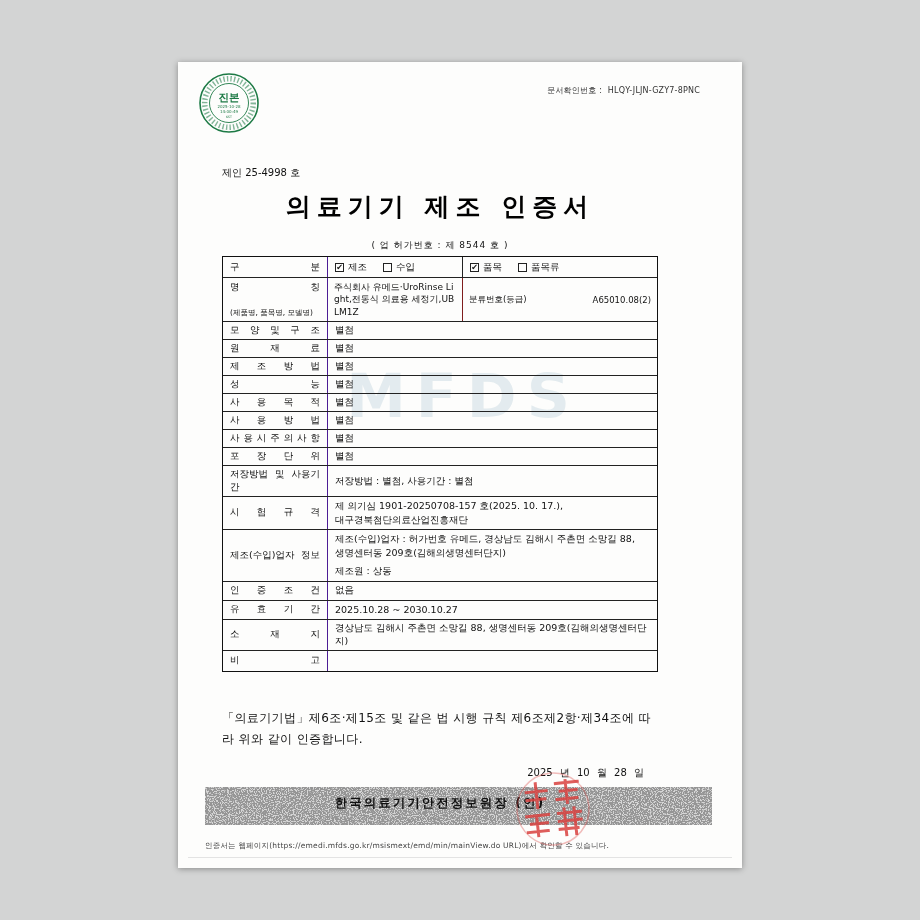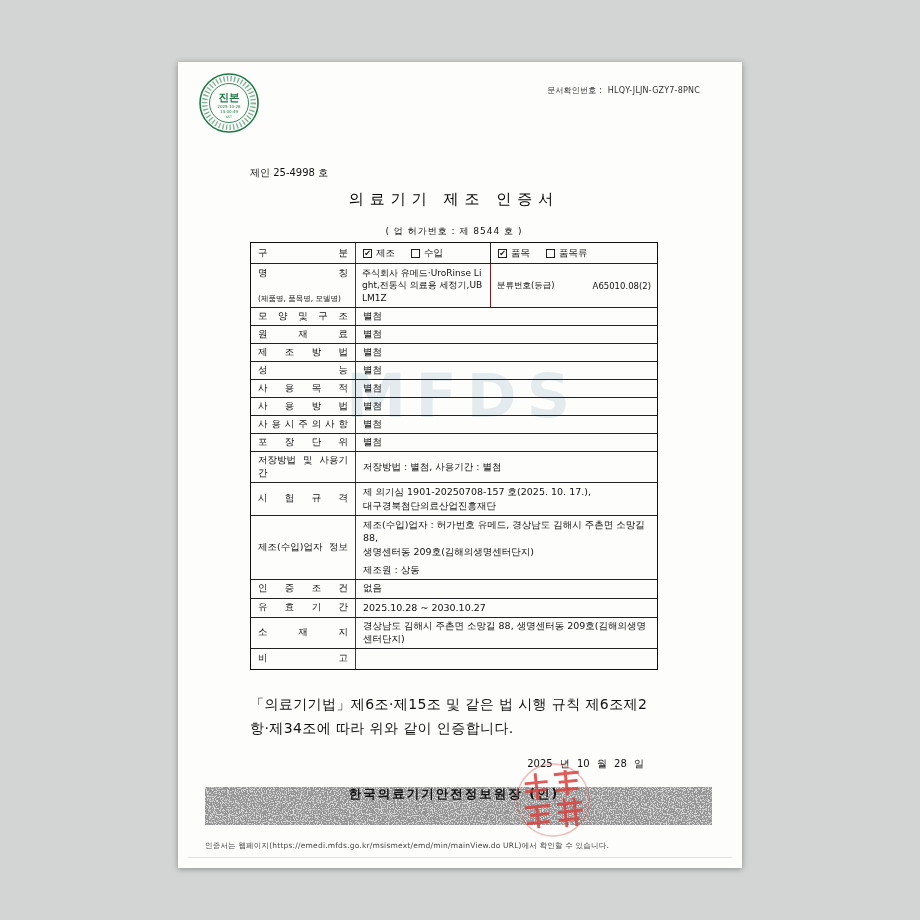--- a/index.html
+++ b/index.html
@@ -8,31 +8,31 @@
     background:#d3d4d4;
     font-family:"DejaVu Sans","Liberation Sans",sans-serif;
     position:relative;
     color:#111;
   }
   .page {
     position:absolute; left:178px; top:62px; width:564px; height:806px;
     background:#fdfdfc;
     box-shadow:0 1px 6px rgba(0,0,0,.35);
   }
-  .inner { position:relative; width:100%; height:100%; padding:0 84px 0 72px; z-index:1; }
+  .inner { position:relative; width:100%; height:100%; padding:0 84px 0 44px; z-index:1; }
   .watermark {
     position:absolute; top:299px; left:90px; width:390px; text-align:center;
     font-size:60px; font-weight:bold; letter-spacing:10px;
     color:rgba(160,190,205,.28); z-index:0; pointer-events:none;
   }
   .doc-check { position:absolute; top:23px; right:42px; font-size:8px; color:#333; letter-spacing:.2px; }
   .doc-check span { margin-left:3px; }
   .stamp { position:absolute; left:20px; top:10px; width:62px; height:62px; }
   .cert-number { padding-top:104px; font-size:10px; }
-  .title { text-align:center; font-size:15px; font-weight:normal; letter-spacing:6px; margin-top:10px; color:#000; }
+  .title { text-align:center; font-size:25px; font-weight:bold; letter-spacing:6px; margin-top:10px; color:#000; }
   .permit { text-align:center; font-size:9px; margin-top:16px; letter-spacing:1px; }
   .cert-table { margin-top:4px; border:1.6px solid #111; font-size:9.5px; }
   .row { display:flex; border-top:1px solid #222; }
   .row:first-child { border-top:none; }
   .label-cell {
     flex:0 0 105px; width:105px; border-right:1px solid #4c1d95;
     padding:2px 7px; display:flex; flex-direction:column; justify-content:center;
   }
   .jlabel { display:block; width:100%; text-align:justify; text-align-last:justify; }
   .sub-label { display:block; font-size:7.5px; margin-top:14px; }
@@ -49,21 +49,21 @@
   .class-cell { flex:1; display:flex; align-items:center; justify-content:space-between; padding:3px 6px; font-size:8.5px; }
   .r-gubun { min-height:20px; }
   .r-name { min-height:44px; }
   .r-simple { min-height:17px; }
   .r-storage { min-height:18px; }
   .r-test { min-height:31px; }
   .r-maker { min-height:52px; }
   .r-cond,.r-valid,.r-addr { min-height:19px; }
   .r-note { min-height:21px; }
   .mline { line-height:1.45; }
-  .statement { margin-top:22px; font-size:14px; line-height:1.75; letter-spacing:.4px; }
+  .statement { margin-top:36px; font-size:12px; line-height:1.75; letter-spacing:.4px; }
   .date-line { margin-top:16px; text-align:right; padding-right:14px; font-size:10px; word-spacing:4px; }
   .issuer-row { position:relative; margin-top:12px; text-align:center; }
   .issuer { font-size:12.5px; font-weight:bold; letter-spacing:2px; }
   .seal { position:absolute; right:66px; top:-22px; width:78px; height:78px; transform:rotate(-6deg); }
   .noise { position:absolute; left:27px; top:725px; width:507px; height:38px; }
   .footer-text { position:absolute; left:27px; top:779px; font-size:7.5px; color:#444; letter-spacing:.2px; }
   .footer-line { position:absolute; left:10px; top:795px; width:544px; height:1px; background:#e3e3e3; }
 </style>
 </head>
 <body>

